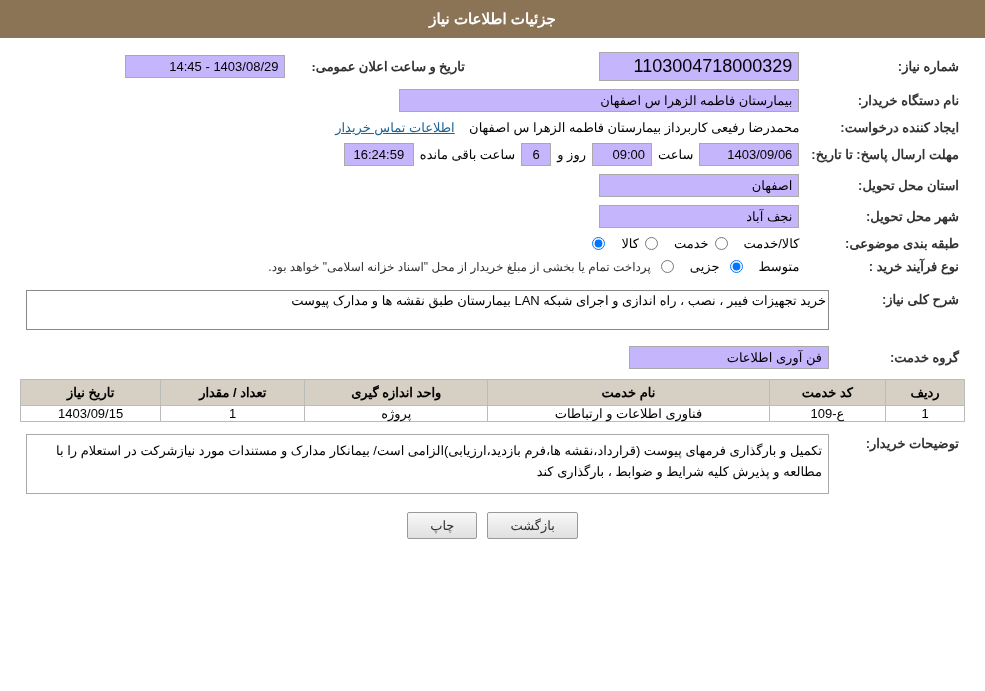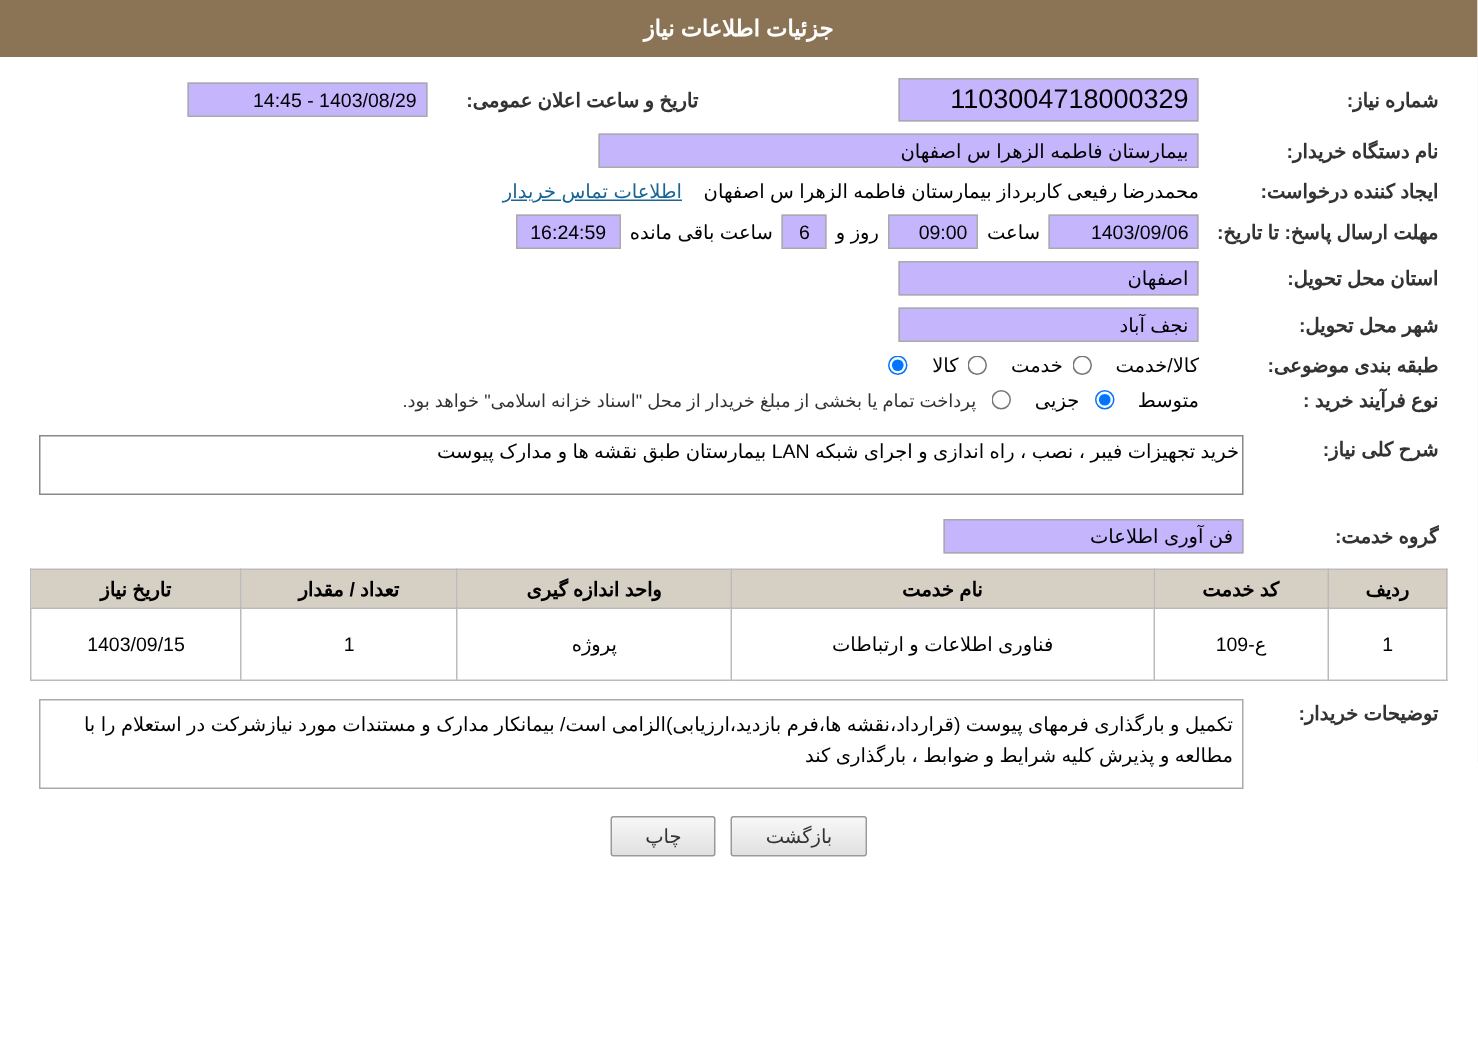--- a/index.html
+++ b/index.html
@@ -91,21 +91,21 @@
     }
     .services-table th {
       background: #d6cfc4;
       border: 1px solid #bbb;
       padding: 5px 8px;
       text-align: center;
       font-weight: bold;
     }
     .services-table td {
       border: 1px solid #bbb;
-      padding: 16px 8px;
+      padding: 0 8px;
       text-align: center;
     }
     .services-table tr:nth-child(even) td {
       background: #f7f4ef;
     }
     .description-box {
       border: 1px solid #aaa;
       min-height: 60px;
       padding: 6px;
       background: #fff;
@@ -164,21 +164,21 @@
 
   <div class="content">
     <table class="info-table">
 
       <tbody>
           <tr>
         <td class="label-cell">شماره نیاز:</td>
         <td class="value-cell">
           <span class="input-box input-medium" style="min-width:180px;font-size:18px;">1103004718000329</span>
         </td>
-        <td class="label-cell" style="text-align:right; padding-left:20px;">تاریخ و ساعت اعلان عمومی:</td>
+        <td class="label-cell" style="text-align:right; padding-left:20px;font-family:Liberation Serif, serif;">تاریخ و ساعت اعلان عمومی:</td>
         <td class="value-cell">
           <span class="input-box" style="min-width:160px;">1403/08/29 - 14:45</span>
         </td>
       </tr>
 
       <tr>
         <td class="label-cell">نام دستگاه خریدار:</td>
         <td class="value-cell" colspan="3">
           <span class="input-box input-wide" style="min-width:400px;">بیمارستان فاطمه الزهرا س  اصفهان</span>
         </td>

